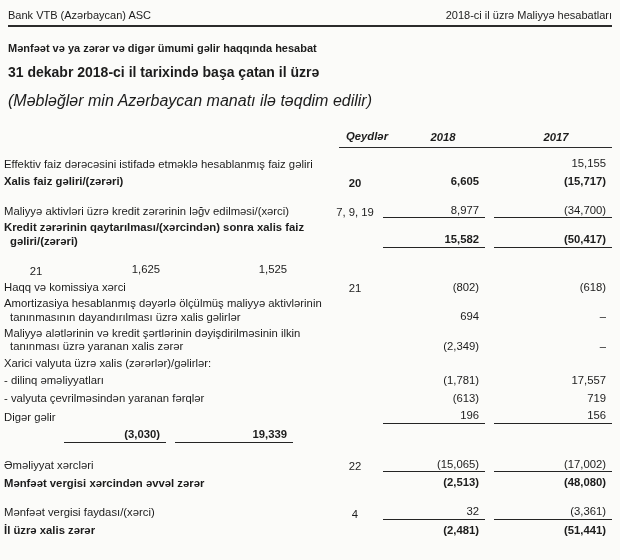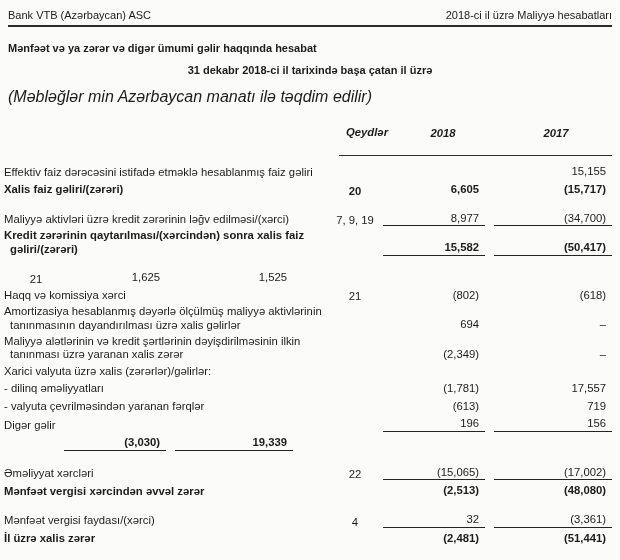--- a/index.html
+++ b/index.html
@@ -15,42 +15,42 @@
   
   .doc-header{
     display:flex;justify-content:space-between;align-items:flex-end;
     font-size:11px;padding:2px 0 4px 0;
   }
   .header-rule{
     border:0;border-top:2px solid #2b2b2b;margin:0;
   }
 
   .report-title{font-size:11px;font-weight:bold;margin:15px 0 0 0;}
-  .report-period{font-size:11px;font-weight:bold;margin:10px 0 0 0;text-align:center;}
+  .report-period{font-size:14px;font-weight:bold;margin:10px 0 0 0;}
   .currency-note{font-size:16px;font-style:italic;margin:12px 0 0 0;}
 
   
   .tbl{margin-top:20px;font-size:11.3px;}
   .row{display:flex;align-items:flex-end;padding:1.5px 0;}
   .lbl{flex:1 1 auto;padding-left:2px;text-indent:-6px;line-height:1.18;}
   .notecell{width:56px;text-align:center;flex:0 0 auto;}
   .val{text-align:right;padding-right:6px;line-height:1.3;flex:0 0 auto;}
   .v18{width:96px;}
   .v17{width:112px;margin-left:9px;}
   .row.b{font-weight:bold;}
   .row.u .val{border-bottom:1.4px solid #242424;}
 
   
   .head-row{display:flex;align-items:flex-end;}
   .head-row .lbl{flex:1 1 auto;}
   .hgroup{
     display:flex;flex:0 0 auto;
     border-bottom:1.6px solid #2b2b2b;
     font-weight:bold;font-style:italic;
-    padding-bottom:14px;
+    padding-bottom:2px;
   }
   .hgroup .notecell{text-align:center;}
   .hgroup .val{text-align:center;padding-right:0;}
 
   .sp{height:11px;}
   .sp-lg{height:15px;}
   .sp-sm{height:7px;}
 </style>
 </head>
 <body>

